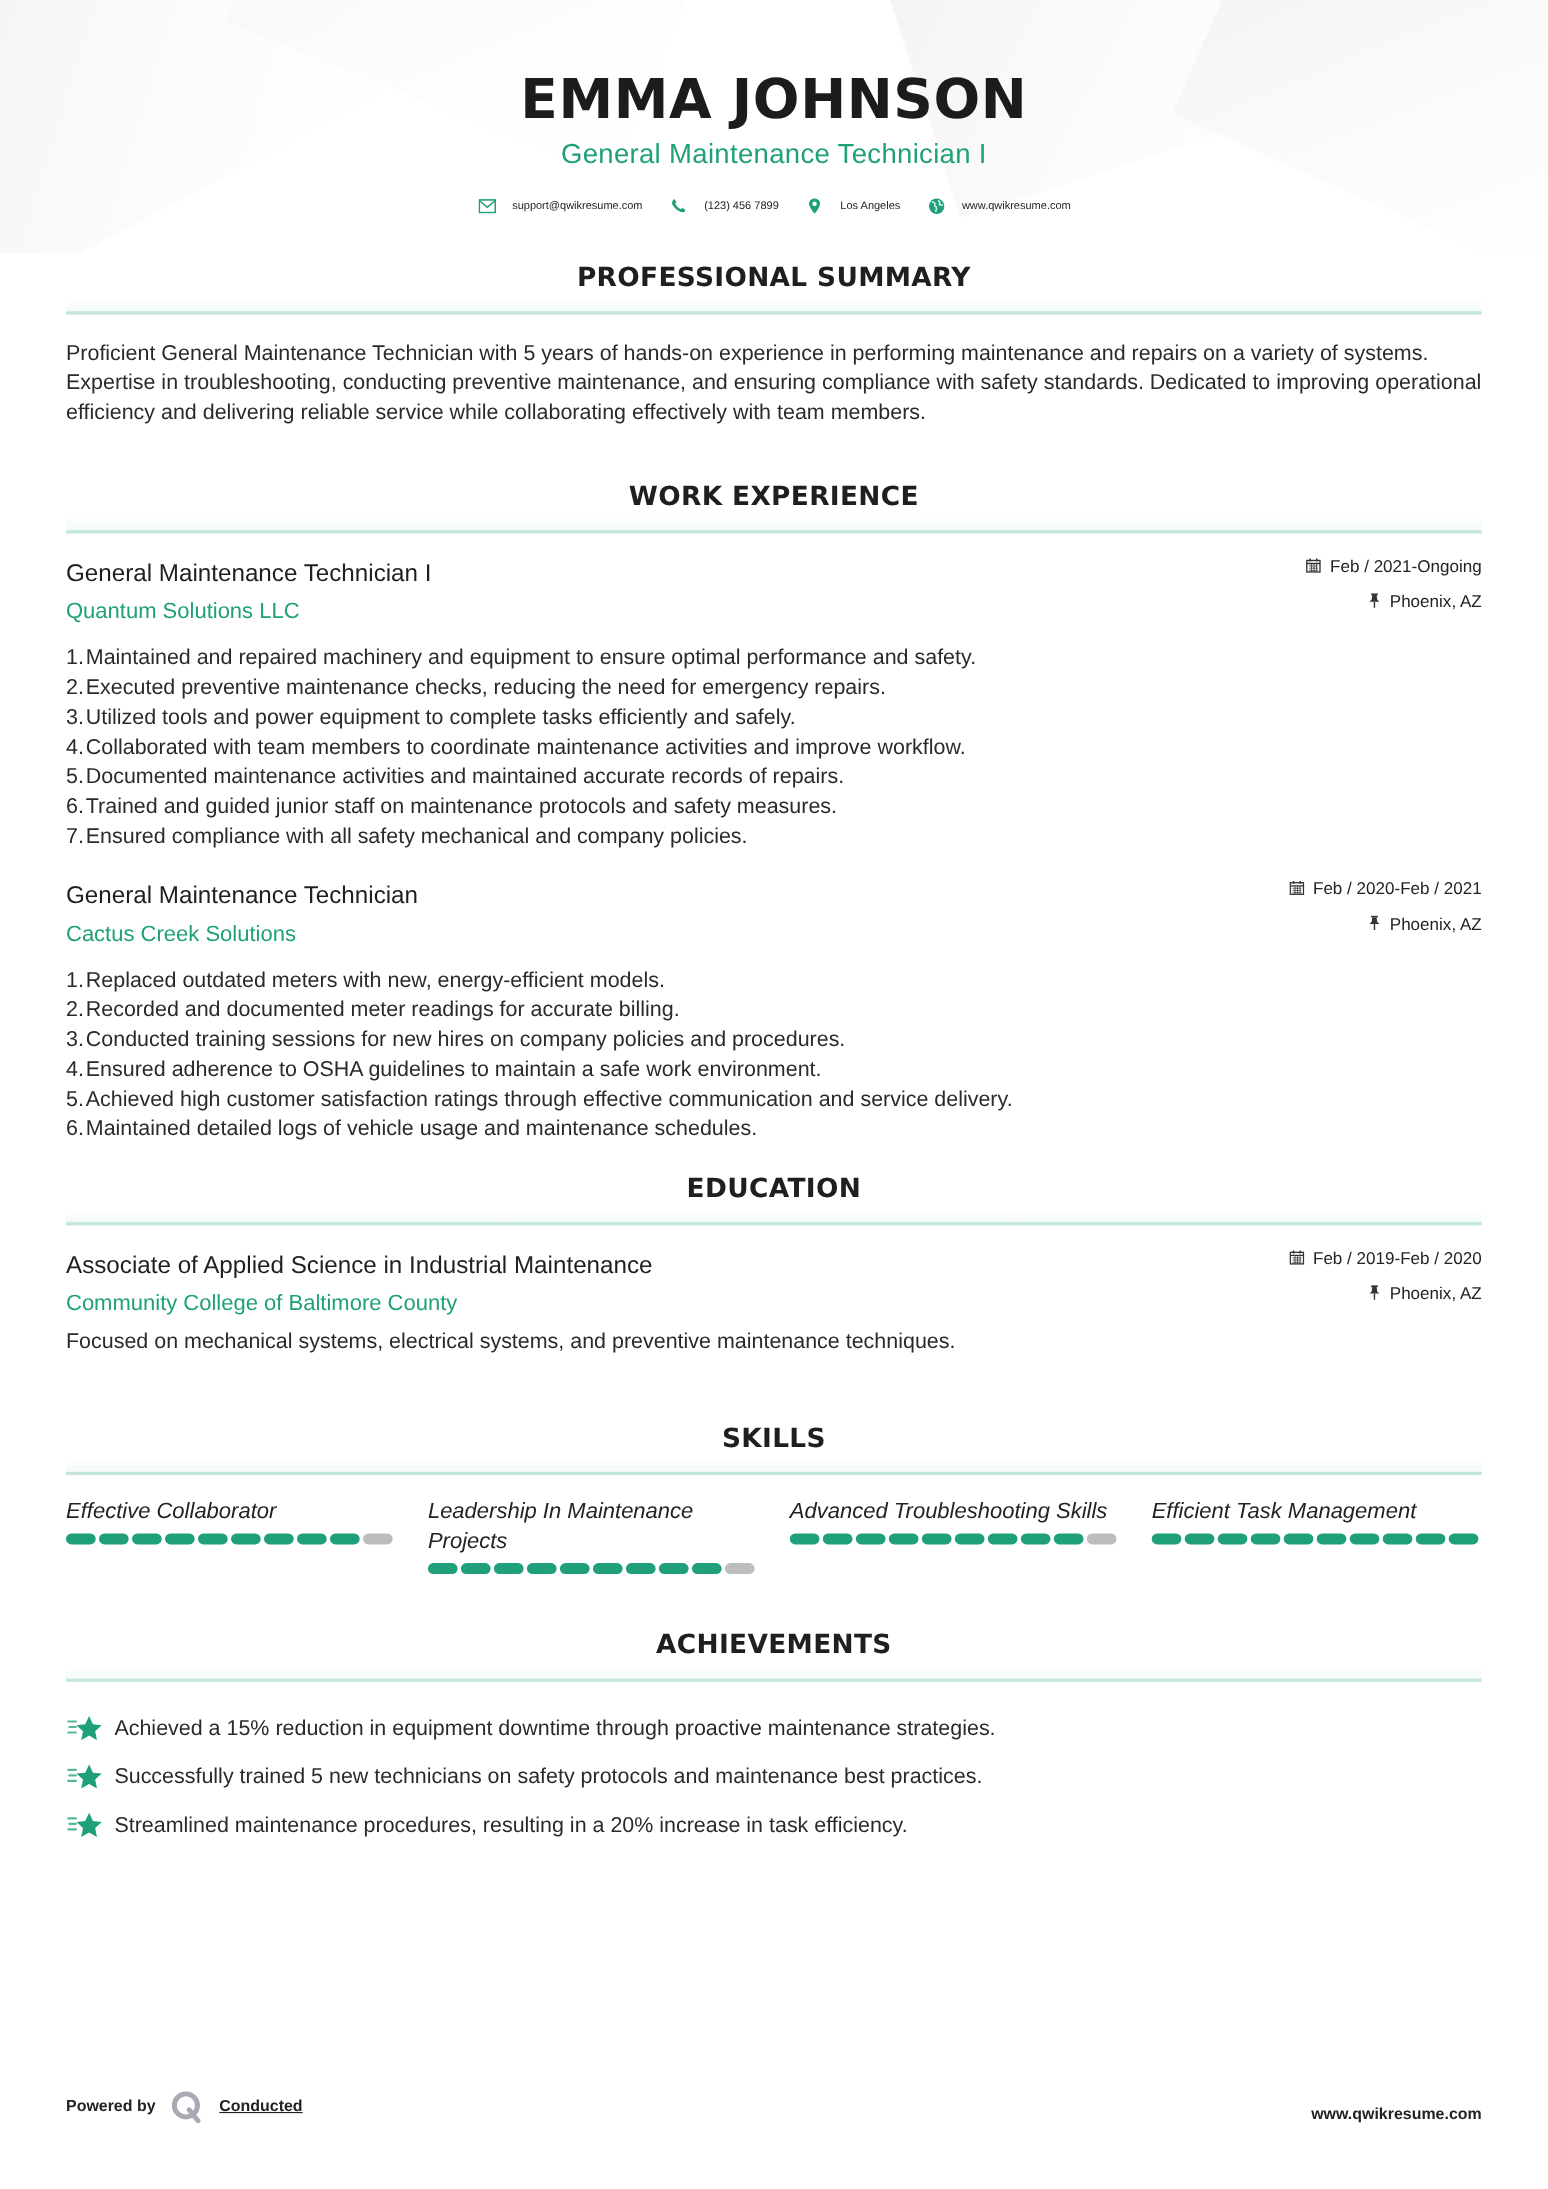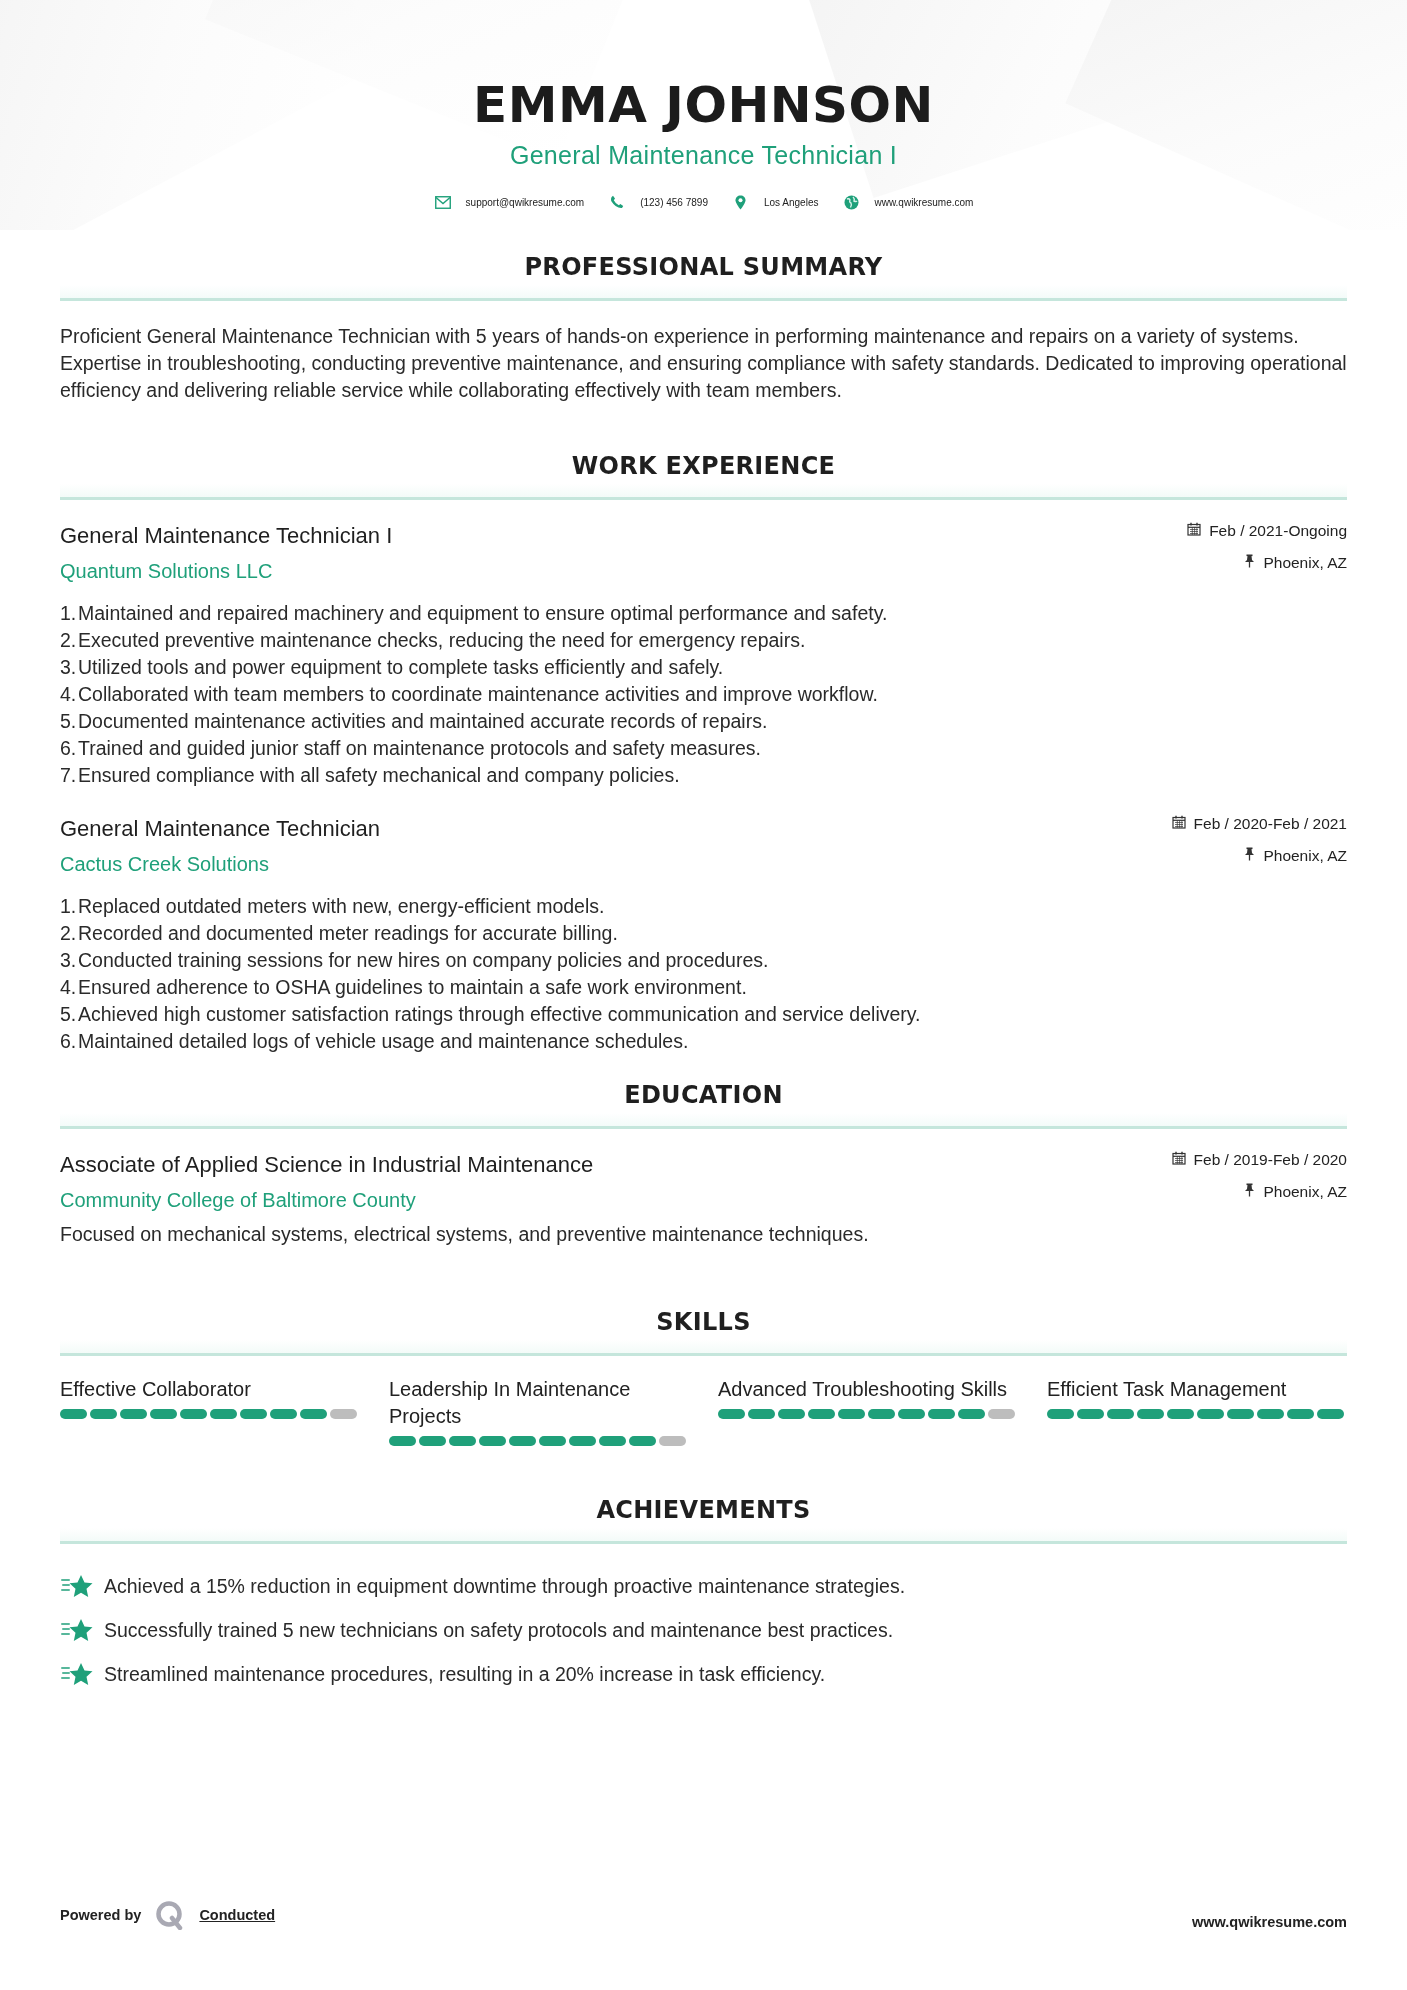--- a/index.html
+++ b/index.html
@@ -2,21 +2,21 @@
 <html><head>
 <meta charset="utf-8">
 <style>
   * { box-sizing: border-box; margin: 0; padding: 0; }
   html, body { width: 1407px; height: 1990px; background: #ffffff; overflow: hidden; }
   body { font-family: "Liberation Sans", sans-serif; color: #222; position: relative; }
 
   .bg-decor { position: absolute; left: 0; top: 0; width: 1407px; height: 230px; overflow: hidden; z-index: 0; }
   .bg-decor .poly { position: absolute; background: linear-gradient(135deg, #f0f0f0 0%, #fbfbfb 60%, #ffffff 100%); }
 
-  .page { position: relative; z-index: 1; width: 1407px; height: 1990px; padding: 15px 60px; }
+  .page { position: relative; z-index: 1; width: 1407px; height: 1990px; padding: 0 60px; }
 
   
   .header { text-align: center; padding-top: 58px; }
   .name { font-family: "DejaVu Sans", sans-serif; font-weight: 700; font-size: 50px; letter-spacing: 0.5px; color: #1c1c1c; line-height: 64px; }
   .role { color: #1fa07a; font-size: 25px; margin-top: 2px; line-height: 32px; letter-spacing: 0.3px; }
   .contacts { display: flex; justify-content: center; align-items: center; gap: 0; margin-top: 22px; font-size: 10px; color: #222; }
   .contact { display: flex; align-items: center; margin: 0 12px; }
   .contact .ic { width: 18px; height: 18px; margin-right: 14px; display: inline-flex; align-items: center; justify-content: center; }
 
   
@@ -34,21 +34,21 @@
   .meta-line { display: flex; justify-content: flex-end; align-items: flex-start; height: 22px; }
   .meta-line + .meta-line { margin-top: 10px; }
   .meta-line .ic { margin-right: 8px; display: inline-flex; align-items: center; }
 
   ol.bullets { list-style: none; margin-top: 16px; }
   ol.bullets li { font-size: 19.5px; line-height: 27px; color: #2a2a2a; display: flex; }
   ol.bullets li .num { width: 18px; flex: none; }
 
   .skills { display: flex; justify-content: space-between; margin-top: 20px; }
   .skill { width: 300px; }
-  .skill-name { font-size: 20px; line-height: 27px; color: #222; }
+  .skill-name { font-size: 20px; line-height: 27px; color: #222; font-style: italic; }
   .dots { display: flex; gap: 3px; margin-top: 6px; }
   .dot { width: 27px; height: 10px; border-radius: 5px; background: #1fa07a; }
   .dot.off { background: #bdbdbd; }
 
   .ach-list { margin-top: 20px; }
   .ach { display: flex; align-items: center; height: 44px; font-size: 19.5px; color: #2a2a2a; }
   .ach .ic { width: 34px; height: 28px; margin-right: 10px; flex: none; }
 
   .footer { position: absolute; left: 60px; right: 60px; top: 1900px; display: flex; justify-content: space-between; align-items: flex-end; font-size: 14.5px; color: #222; font-weight: bold; }
   .powered { display: flex; align-items: center; }

